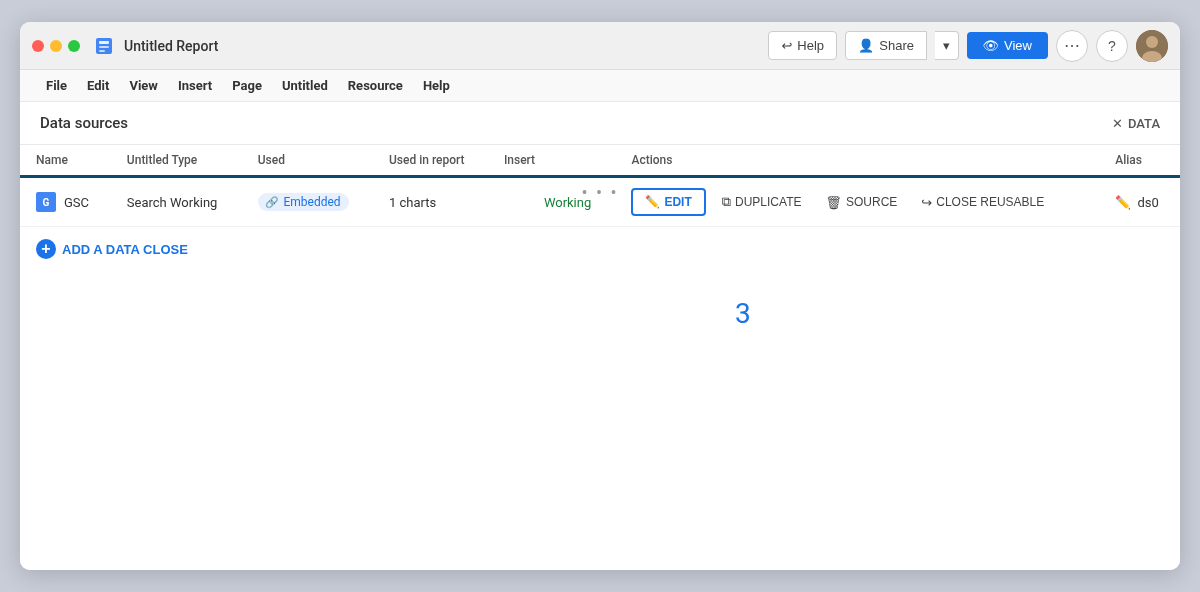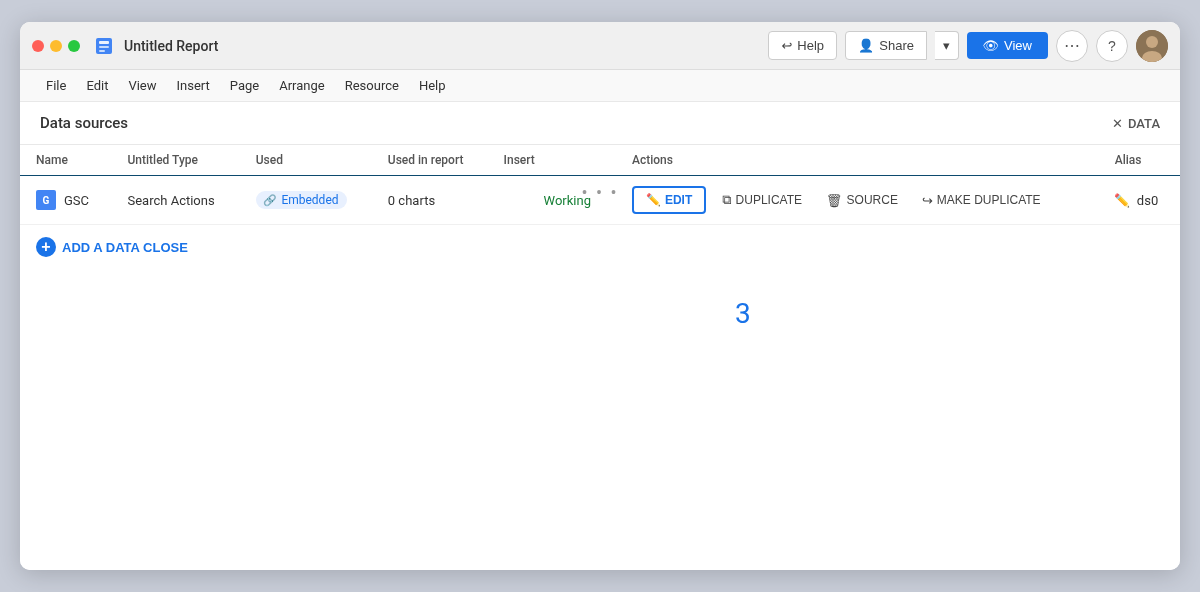--- a/index.html
+++ b/index.html
@@ -153,20 +153,21 @@
     }
     
     .menu-bar {
       background: #f9f9f9;
       height: 32px;
       display: flex;
       align-items: center;
       padding: 0 16px;
       border-bottom: 1px solid #e8e8e8;
       flex-shrink: 0;
+      font-weight: bold;
     }
     .menu-item {
       padding: 4px 10px;
       font-size: 13px;
       color: #333;
       cursor: pointer;
       border-radius: 3px;
     }
     
     .drag-dots {
@@ -222,21 +223,21 @@
     table {
       width: 100%;
       border-collapse: collapse;
     }
     thead th {
       text-align: left;
       padding: 8px 16px;
       font-size: 12px;
       color: #555;
       font-weight: 500;
-      border-bottom: 1px solid #0c4a6e;
+      border-bottom: 3px solid #0c4a6e;
       background: #fff;
     }
     tbody td {
       padding: 10px 16px;
       font-size: 13px;
       color: #333;
       border-bottom: 1px solid #f0f0f0;
       vertical-align: middle;
     }
     .ds-name-cell {
@@ -403,21 +404,21 @@
       </div>
     </div>
   </div>
 
   <div class="menu-bar">
     <div class="menu-item">File</div>
     <div class="menu-item">Edit</div>
     <div class="menu-item">View</div>
     <div class="menu-item">Insert</div>
     <div class="menu-item">Page</div>
-    <div class="menu-item">Arrange</div>
+    <div class="menu-item">Untitled</div>
     <div class="menu-item">Resource</div>
     <div class="menu-item">Help</div>
   </div>
 
   <div class="panel-area">
 
     <div class="drag-dots">• • •</div>
 
     <div class="datasources-panel">
       <div class="panel-header">
@@ -442,48 +443,48 @@
             </tr>
           </thead>
           <tbody>
             <tr>
               <td>
                 <div class="ds-name-cell">
                   <div class="ds-icon">G</div>
                   <span>GSC</span>
                 </div>
               </td>
-              <td>Search Actions</td>
+              <td>Search Working</td>
               <td>
                 <span class="embedded-badge">
                   <span class="link-icon">🔗</span>
                   <span>Embedded</span>
                 </span>
               </td>
-              <td>0 charts</td>
+              <td>1 charts</td>
               <td>
                 <span class="status-working">Working</span>
               </td>
               <td>
                 <div class="actions-cell">
                   <button class="btn-edit">
                     <span>✏️</span>
                     <span>EDIT</span>
                   </button>
                   <button class="btn-action">
                     <span class="action-icon">⧉</span>
                     <span>DUPLICATE</span>
                   </button>
                   <button class="btn-action">
                     <span class="action-icon">🗑</span>
                     <span>SOURCE</span>
                   </button>
                   <button class="btn-action">
                     <span class="action-icon">↪</span>
-                    <span>MAKE DUPLICATE</span>
+                    <span>CLOSE REUSABLE</span>
                   </button>
                 </div>
               </td>
               <td>
                 <div class="alias-cell">
                   <span class="alias-edit-icon">✏️</span>
                   <span>ds0</span>
                 </div>
               </td>
             </tr>

